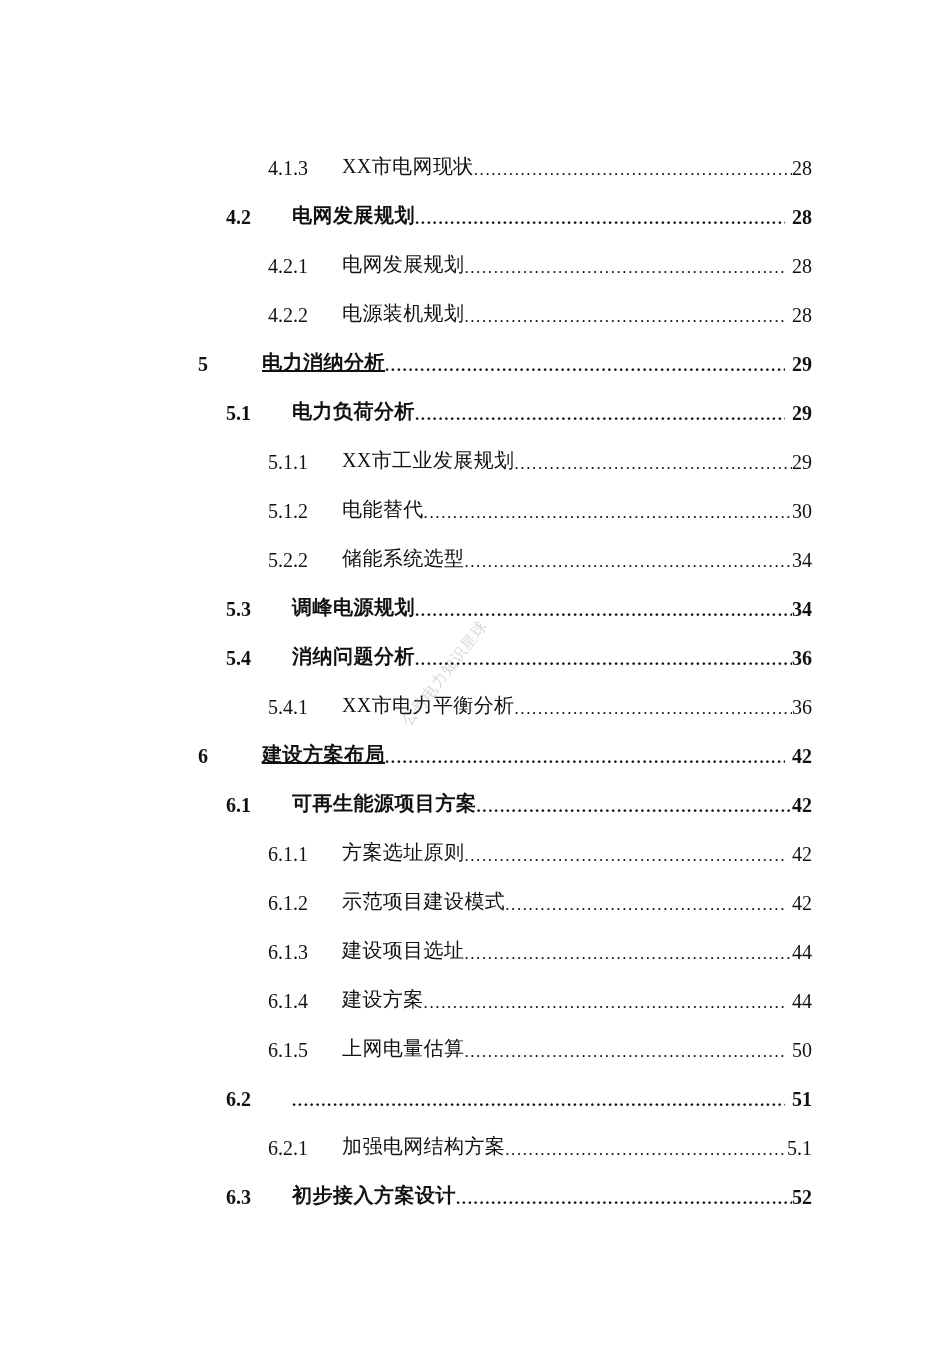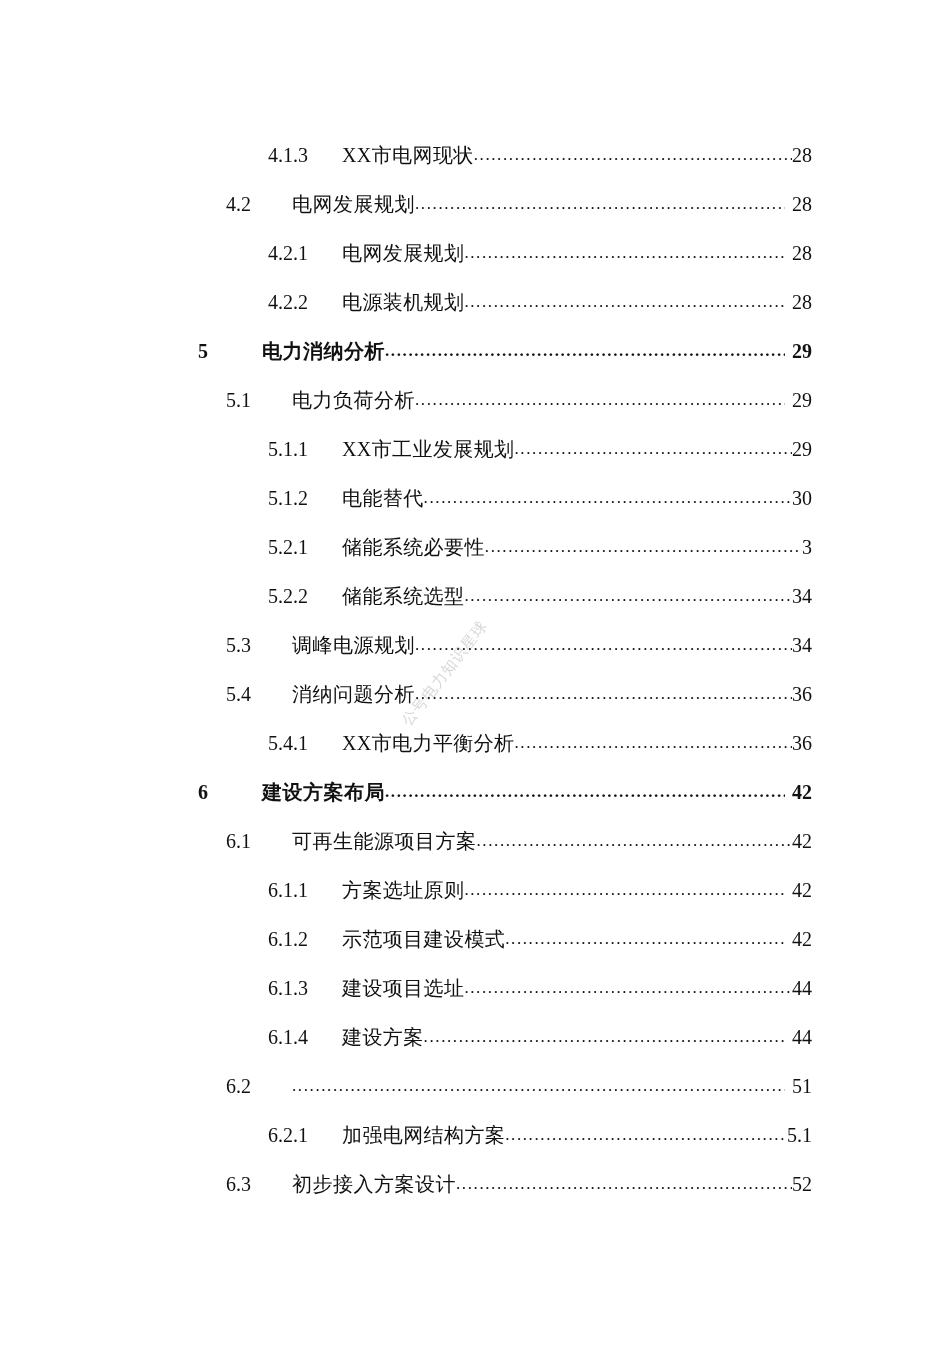--- a/index.html
+++ b/index.html
@@ -35,21 +35,21 @@
 
   
   .toc {
     position: absolute;
     left: 0;
     top: 131px;
     width: 950px;
   }
   .toc-entry {
     display: flex;
-    align-items: center;
+    align-items: flex-end;
     height: 49px;
     box-sizing: border-box;
     padding-right: 138px;      
     white-space: nowrap;
     overflow: hidden;
   }
   .num {
     flex: 0 0 auto;
   }
   .title {
@@ -75,25 +75,25 @@
     flex: 0 0 auto;
     text-align: right;
   }
 
   
   .lvl1 {
     font-weight: bold;
     font-size: 20px;
   }
   .lvl1 .num   { width: 64px; margin-left: 198px; }
-  .lvl1 .title { letter-spacing: 0.5px; }
+  .lvl1 .title { letter-spacing: 0.5px; text-decoration: underline; }
 
   
   .lvl2 {
-    font-weight: normal;
+    font-weight: bold;
     font-size: 20px;
   }
   .lvl2 .num   { width: 66px; margin-left: 226px; }
   .lvl2 .title { letter-spacing: 0.5px; }
 
   
   .lvl3 {
     font-weight: normal;
     font-size: 20px;
   }
@@ -153,26 +153,20 @@
         <span class="leader"></span>
         <span class="pageno">29</span>
       </div>
       <div class="toc-entry lvl3">
         <span class="num">5.1.2</span>
         <span class="title">电能替代</span>
         <span class="leader"></span>
         <span class="pageno">30</span>
       </div>
       <div class="toc-entry lvl3">
-        <span class="num">5.2.1</span>
-        <span class="title">储能系统必要性</span>
-        <span class="leader"></span>
-        <span class="pageno">3</span>
-      </div>
-      <div class="toc-entry lvl3">
         <span class="num">5.2.2</span>
         <span class="title">储能系统选型</span>
         <span class="leader"></span>
         <span class="pageno">34</span>
       </div>
       <div class="toc-entry lvl2">
         <span class="num">5.3</span>
         <span class="title">调峰电源规划</span>
         <span class="leader"></span>
         <span class="pageno">34</span>
@@ -218,20 +212,26 @@
         <span class="title">建设项目选址</span>
         <span class="leader"></span>
         <span class="pageno">44</span>
       </div>
       <div class="toc-entry lvl3 gap">
         <span class="num">6.1.4</span>
         <span class="title">建设方案</span>
         <span class="leader"></span>
         <span class="pageno">44</span>
       </div>
+      <div class="toc-entry lvl3 gap">
+        <span class="num">6.1.5</span>
+        <span class="title">上网电量估算</span>
+        <span class="leader"></span>
+        <span class="pageno">50</span>
+      </div>
       <div class="toc-entry lvl2 gap">
         <span class="num">6.2</span>
         <span class="leader"></span>
         <span class="pageno">51</span>
       </div>
       <div class="toc-entry lvl3">
         <span class="num">6.2.1</span>
         <span class="title">加强电网结构方案</span>
         <span class="leader"></span>
         <span class="pageno">5.1</span>

